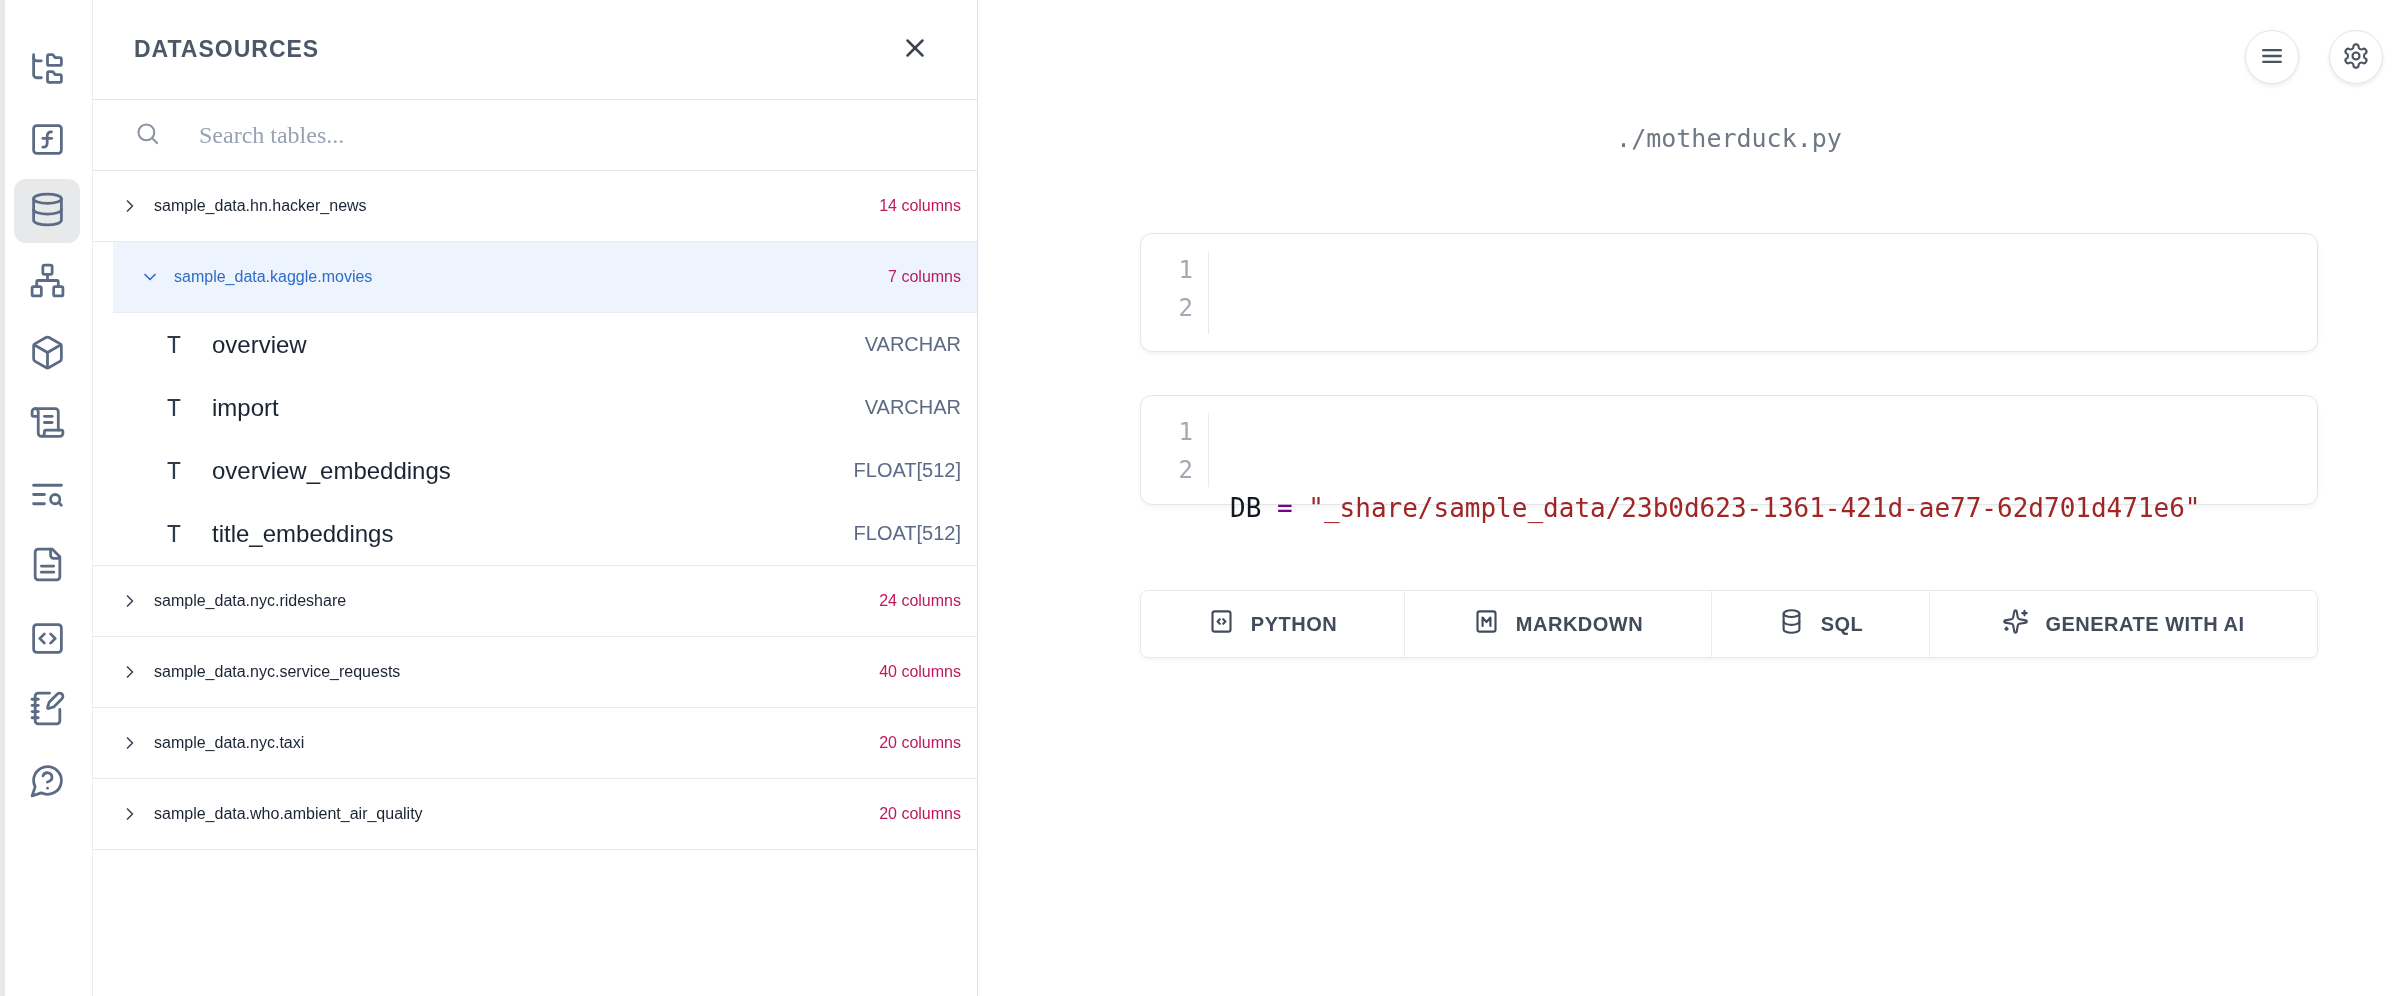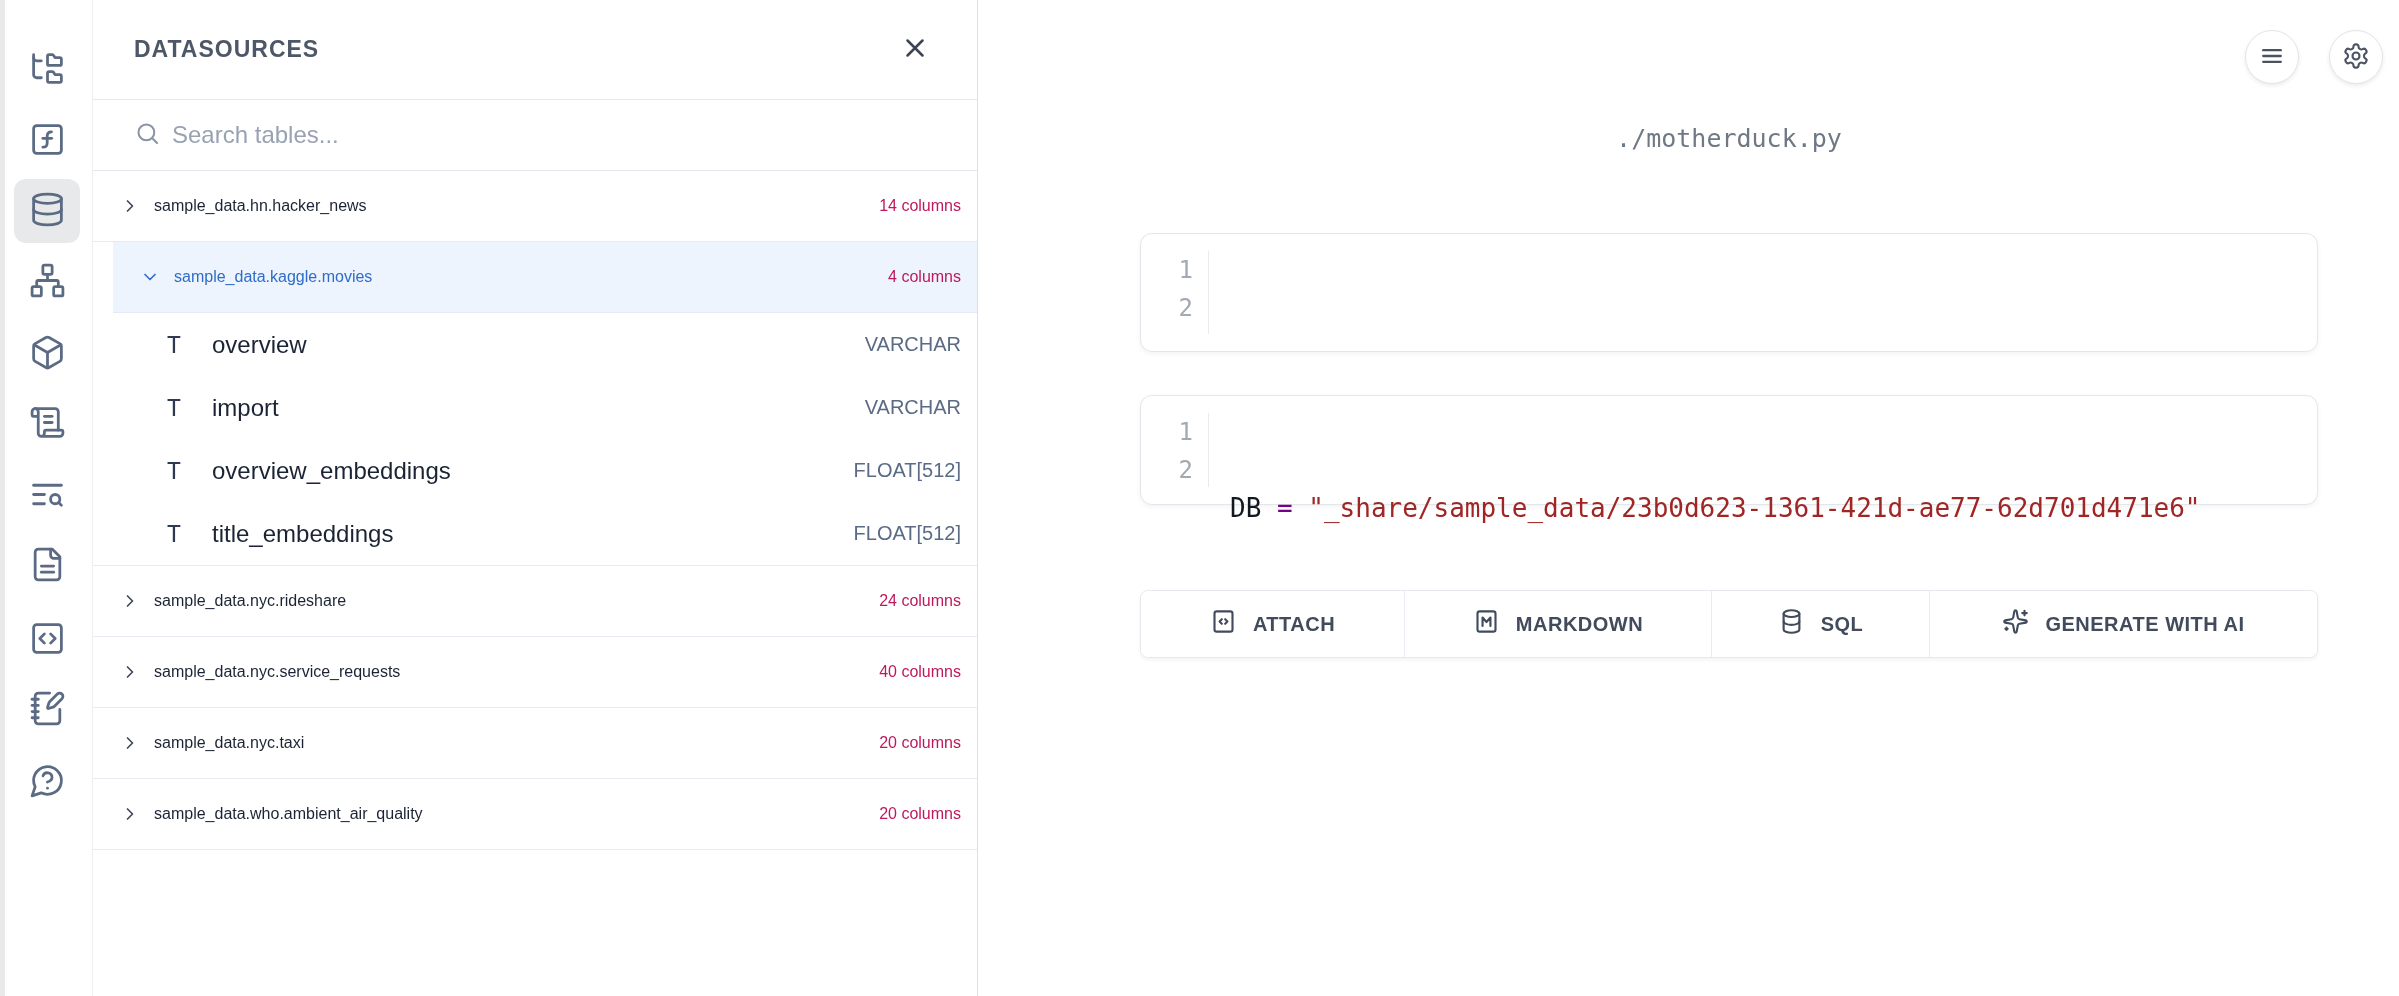--- a/index.html
+++ b/index.html
@@ -22,22 +22,22 @@
   .panel-header { height:100px; display:flex; align-items:center; padding:0 40px 0 41px;
                   border-bottom:1px solid #e4e8ee; }
   .panel-title { font-size:23px; font-weight:700; letter-spacing:1px; color:#4d5767; flex:1; }
   .close-btn { border:none; background:transparent; color:#3c4453; cursor:pointer;
                width:44px; height:44px; display:flex; align-items:center; justify-content:center; }
   .close-btn svg { width:30px; height:30px; }
 
   .search-row { height:71px; display:flex; align-items:center; padding-left:41px;
                 border-bottom:1px solid #e4e8ee; color:#8a93a3; }
   .search-row svg { width:27px; height:27px; flex:0 0 auto; }
-  .search-input { border:none; outline:none; background:transparent; margin-left:11px;
-                  font-size:24px; color:#be185d; width:600px; font-family:Liberation Sans, sans-serif; }
+  .search-input { border:none; outline:none; background:transparent; margin-left:38px;
+                  font-size:24px; color:#be185d; width:600px; font-family:Liberation Serif, serif; }
   .search-input::placeholder { color:#98a2b2; }
 
   .table-row { height:71px; display:flex; align-items:center; padding:0 16px 0 27px;
                border-bottom:1px solid #e7ebf1; cursor:pointer; }
   .table-row .chev { width:20px; height:20px; color:#3e4655; margin-right:14px;
                      display:flex; align-items:center; }
   .table-row .chev svg { width:20px; height:20px; }
   .tname { flex:1; font-size:16px; color:#1b2434; white-space:nowrap; overflow:hidden; }
   .tmeta { font-size:16px; color:#be185d; white-space:nowrap; }
   .table-row.selected { background:#edf4fd;margin-left:20px; }
@@ -214,21 +214,21 @@
       <span class="tmeta">14 columns</span>
     </div>
 
     <div class="table-row selected">
       <span class="chev">
           <svg viewBox="0 0 24 24" fill="none" stroke="currentColor" stroke-width="2" stroke-linecap="round" stroke-linejoin="round" width="20" height="20">
             <path d="m6 9 6 6 6-6"></path>
           </svg>
         </span>
       <span class="tname">sample_data.kaggle.movies</span>
-      <span class="tmeta">4 columns</span>
+      <span class="tmeta">7 columns</span>
     </div>
 
     <div class="col-group">
       <div class="col-row">
         <span class="col-type-icon">T</span>
         <span class="cname">overview</span>
         <span class="ctype">VARCHAR</span>
       </div>
       <div class="col-row">
         <span class="col-type-icon">T</span>
@@ -320,21 +320,21 @@
       </div>
     </div>
 
     <div class="addbar">
       <button class="add-btn seg-1">
         <span><svg viewBox="0 0 24 24" fill="none" stroke="currentColor" stroke-width="1.9" stroke-linecap="round" stroke-linejoin="round" width="27" height="27">
               <rect x="4" y="3" width="16" height="18" rx="2"></rect>
               <path d="m10.5 10-2 2 2 2"></path>
               <path d="m13.5 10 2 2-2 2"></path>
             </svg></span>
-        <span>ATTACH</span>
+        <span>PYTHON</span>
       </button>
       <button class="add-btn seg-2">
         <span><svg viewBox="0 0 24 24" fill="none" stroke="currentColor" stroke-width="1.9" stroke-linecap="round" stroke-linejoin="round" width="27" height="27">
               <rect x="4" y="3" width="16" height="18" rx="2"></rect>
               <path d="M8.5 16V8.5l3.5 4 3.5-4V16"></path>
             </svg></span>
         <span>MARKDOWN</span>
       </button>
       <button class="add-btn seg-3">
         <span><svg viewBox="0 0 24 24" fill="none" stroke="currentColor" stroke-width="1.9" stroke-linecap="round" stroke-linejoin="round" width="27" height="27">

